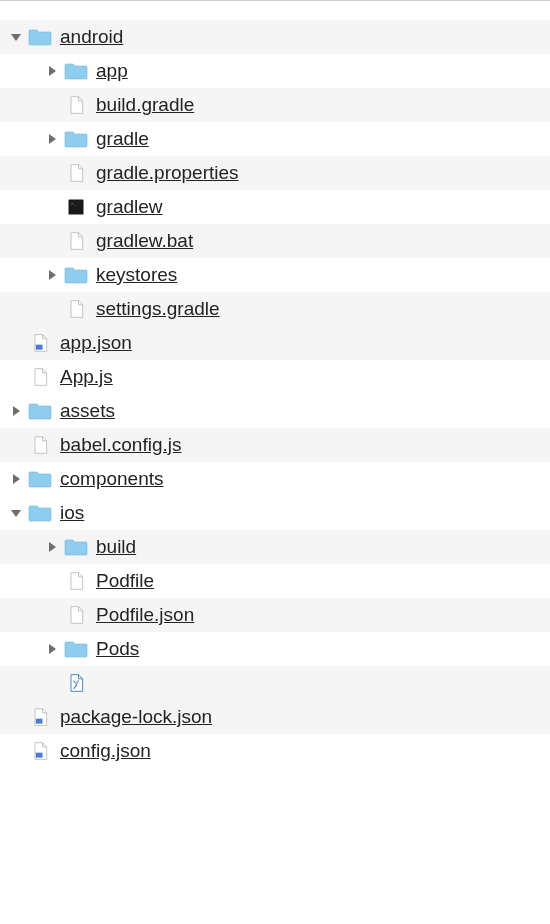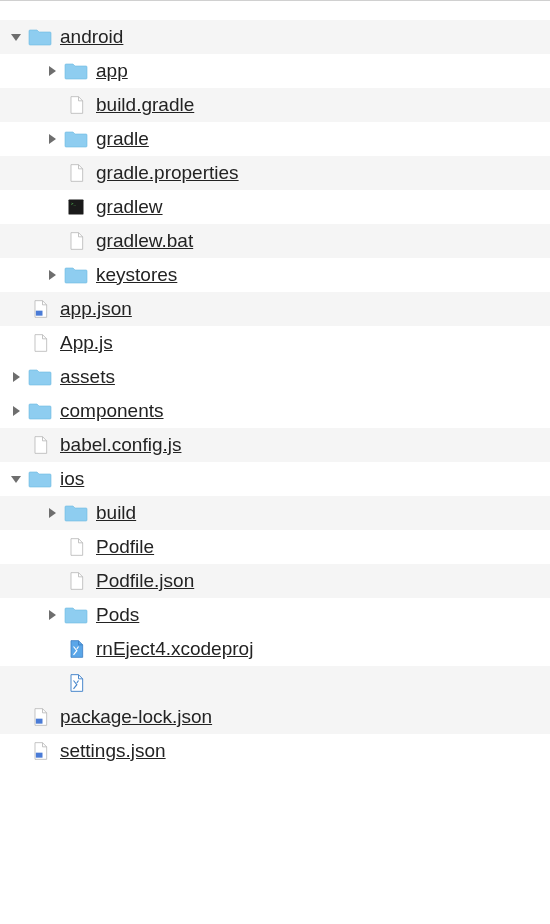--- a/index.html
+++ b/index.html
@@ -143,20 +143,31 @@
         </svg>
       </span>
       <span class="icon">
         <svg viewBox="0 0 24 20">
           <path d="M2 3 h7 l2 2 h11 a1 1 0 0 1 1 1 v11 a1 1 0 0 1 -1 1 h-20 a1 1 0 0 1 -1 -1 v-13 a1 1 0 0 1 1 -1 z" fill="#8ecdf0" stroke="#6bb8e0" stroke-width="0.6"></path>
         </svg>
       </span>
       <span class="label">keystores</span>
     </div>
     <div class="row alt">
+      <span class="indent" style="width: 36px;"></span>
+      <span class="disclosure-spacer"></span>
+      <span class="icon">
+        <svg viewBox="0 0 24 24">
+          <path d="M6 2 h9 l5 5 v15 h-14 z" fill="#ffffff" stroke="#b8b8b8" stroke-width="1"></path>
+          <path d="M15 2 v5 h5" fill="none" stroke="#b8b8b8" stroke-width="1"></path>
+        </svg>
+      </span>
+      <span class="label">settings.gradle</span>
+    </div>
+    <div class="row alt">
       <span class="indent" style="width: 0px;"></span>
       <span class="disclosure-spacer"></span>
       <span class="icon">
         <svg viewBox="0 0 24 24">
           <path d="M6 2 h9 l5 5 v15 h-14 z" fill="#ffffff" stroke="#b8b8b8" stroke-width="1"></path>
           <path d="M15 2 v5 h5" fill="none" stroke="#b8b8b8" stroke-width="1"></path>
           <rect x="7" y="14" width="8" height="6" fill="#4a7bd6"></rect>
         </svg>
       </span>
       <span class="label">app.json</span>
@@ -179,45 +190,45 @@
           <path d="M3 1 l7 5 l-7 5 z" fill="#6e6e6e"></path>
         </svg>
       </span>
       <span class="icon">
         <svg viewBox="0 0 24 20">
           <path d="M2 3 h7 l2 2 h11 a1 1 0 0 1 1 1 v11 a1 1 0 0 1 -1 1 h-20 a1 1 0 0 1 -1 -1 v-13 a1 1 0 0 1 1 -1 z" fill="#8ecdf0" stroke="#6bb8e0" stroke-width="0.6"></path>
         </svg>
       </span>
       <span class="label">assets</span>
     </div>
+    <div class="row alt">
+      <span class="indent" style="width: 0px;"></span>
+      <span class="disclosure-spacer"></span>
+      <span class="icon">
+        <svg viewBox="0 0 24 24">
+          <path d="M6 2 h9 l5 5 v15 h-14 z" fill="#ffffff" stroke="#b8b8b8" stroke-width="1"></path>
+          <path d="M15 2 v5 h5" fill="none" stroke="#b8b8b8" stroke-width="1"></path>
+        </svg>
+      </span>
+      <span class="label">babel.config.js</span>
+    </div>
     <div class="row">
       <span class="indent" style="width: 0px;"></span>
       <span class="disclosure">
         <svg viewBox="0 0 12 12">
           <path d="M3 1 l7 5 l-7 5 z" fill="#6e6e6e"></path>
         </svg>
       </span>
       <span class="icon">
         <svg viewBox="0 0 24 20">
           <path d="M2 3 h7 l2 2 h11 a1 1 0 0 1 1 1 v11 a1 1 0 0 1 -1 1 h-20 a1 1 0 0 1 -1 -1 v-13 a1 1 0 0 1 1 -1 z" fill="#8ecdf0" stroke="#6bb8e0" stroke-width="0.6"></path>
         </svg>
       </span>
       <span class="label">components</span>
     </div>
-    <div class="row alt">
-      <span class="indent" style="width: 0px;"></span>
-      <span class="disclosure-spacer"></span>
-      <span class="icon">
-        <svg viewBox="0 0 24 24">
-          <path d="M6 2 h9 l5 5 v15 h-14 z" fill="#ffffff" stroke="#b8b8b8" stroke-width="1"></path>
-          <path d="M15 2 v5 h5" fill="none" stroke="#b8b8b8" stroke-width="1"></path>
-        </svg>
-      </span>
-      <span class="label">babel.config.js</span>
-    </div>
     <div class="row">
       <span class="indent" style="width: 0px;"></span>
       <span class="disclosure">
         <svg viewBox="0 0 12 12">
           <path d="M1 3 l10 0 l-5 7 z" fill="#6e6e6e"></path>
         </svg>
       </span>
       <span class="icon">
         <svg viewBox="0 0 24 20">
           <path d="M2 3 h7 l2 2 h11 a1 1 0 0 1 1 1 v11 a1 1 0 0 1 -1 1 h-20 a1 1 0 0 1 -1 -1 v-13 a1 1 0 0 1 1 -1 z" fill="#8ecdf0" stroke="#6bb8e0" stroke-width="0.6"></path>
@@ -267,32 +278,20 @@
         <svg viewBox="0 0 12 12">
           <path d="M3 1 l7 5 l-7 5 z" fill="#6e6e6e"></path>
         </svg>
       </span>
       <span class="icon">
         <svg viewBox="0 0 24 20">
           <path d="M2 3 h7 l2 2 h11 a1 1 0 0 1 1 1 v11 a1 1 0 0 1 -1 1 h-20 a1 1 0 0 1 -1 -1 v-13 a1 1 0 0 1 1 -1 z" fill="#8ecdf0" stroke="#6bb8e0" stroke-width="0.6"></path>
         </svg>
       </span>
       <span class="label">Pods</span>
-    </div>
-    <div class="row">
-      <span class="indent" style="width: 36px;"></span>
-      <span class="disclosure-spacer"></span>
-      <span class="icon">
-        <svg viewBox="0 0 24 24">
-          <path d="M6 2 h9 l5 5 v15 h-14 z" fill="#5aa6e8" stroke="#3d7fc4" stroke-width="1"></path>
-          <path d="M15 2 v5 h5" fill="none" stroke="#3d7fc4" stroke-width="1"></path>
-          <path d="M9 9 l4 5 l-4 5 M15 9 l-2 3" stroke="#ffffff" stroke-width="1.4" fill="none"></path>
-        </svg>
-      </span>
-      <span class="label">rnEject4.xcodeproj</span>
     </div>
     <div class="row alt">
       <span class="indent" style="width: 36px;"></span>
       <span class="disclosure-spacer"></span>
       <span class="icon">
         <svg viewBox="0 0 24 24">
           <path d="M6 2 h9 l5 5 v15 h-14 z" fill="#ffffff" stroke="#4a88cc" stroke-width="1.2"></path>
           <path d="M15 2 v5 h5" fill="none" stroke="#4a88cc" stroke-width="1.2"></path>
           <path d="M9 9 l4 5 l-4 5 M15 9 l-2 3" stroke="#4a88cc" stroke-width="1.4" fill="none"></path>
         </svg>
@@ -313,15 +312,15 @@
     <div class="row">
       <span class="indent" style="width: 0px;"></span>
       <span class="disclosure-spacer"></span>
       <span class="icon">
         <svg viewBox="0 0 24 24">
           <path d="M6 2 h9 l5 5 v15 h-14 z" fill="#ffffff" stroke="#b8b8b8" stroke-width="1"></path>
           <path d="M15 2 v5 h5" fill="none" stroke="#b8b8b8" stroke-width="1"></path>
           <rect x="7" y="14" width="8" height="6" fill="#4a7bd6"></rect>
         </svg>
       </span>
-      <span class="label">settings.json</span>
+      <span class="label">config.json</span>
     </div>
   </div>
 
 </body></html>

